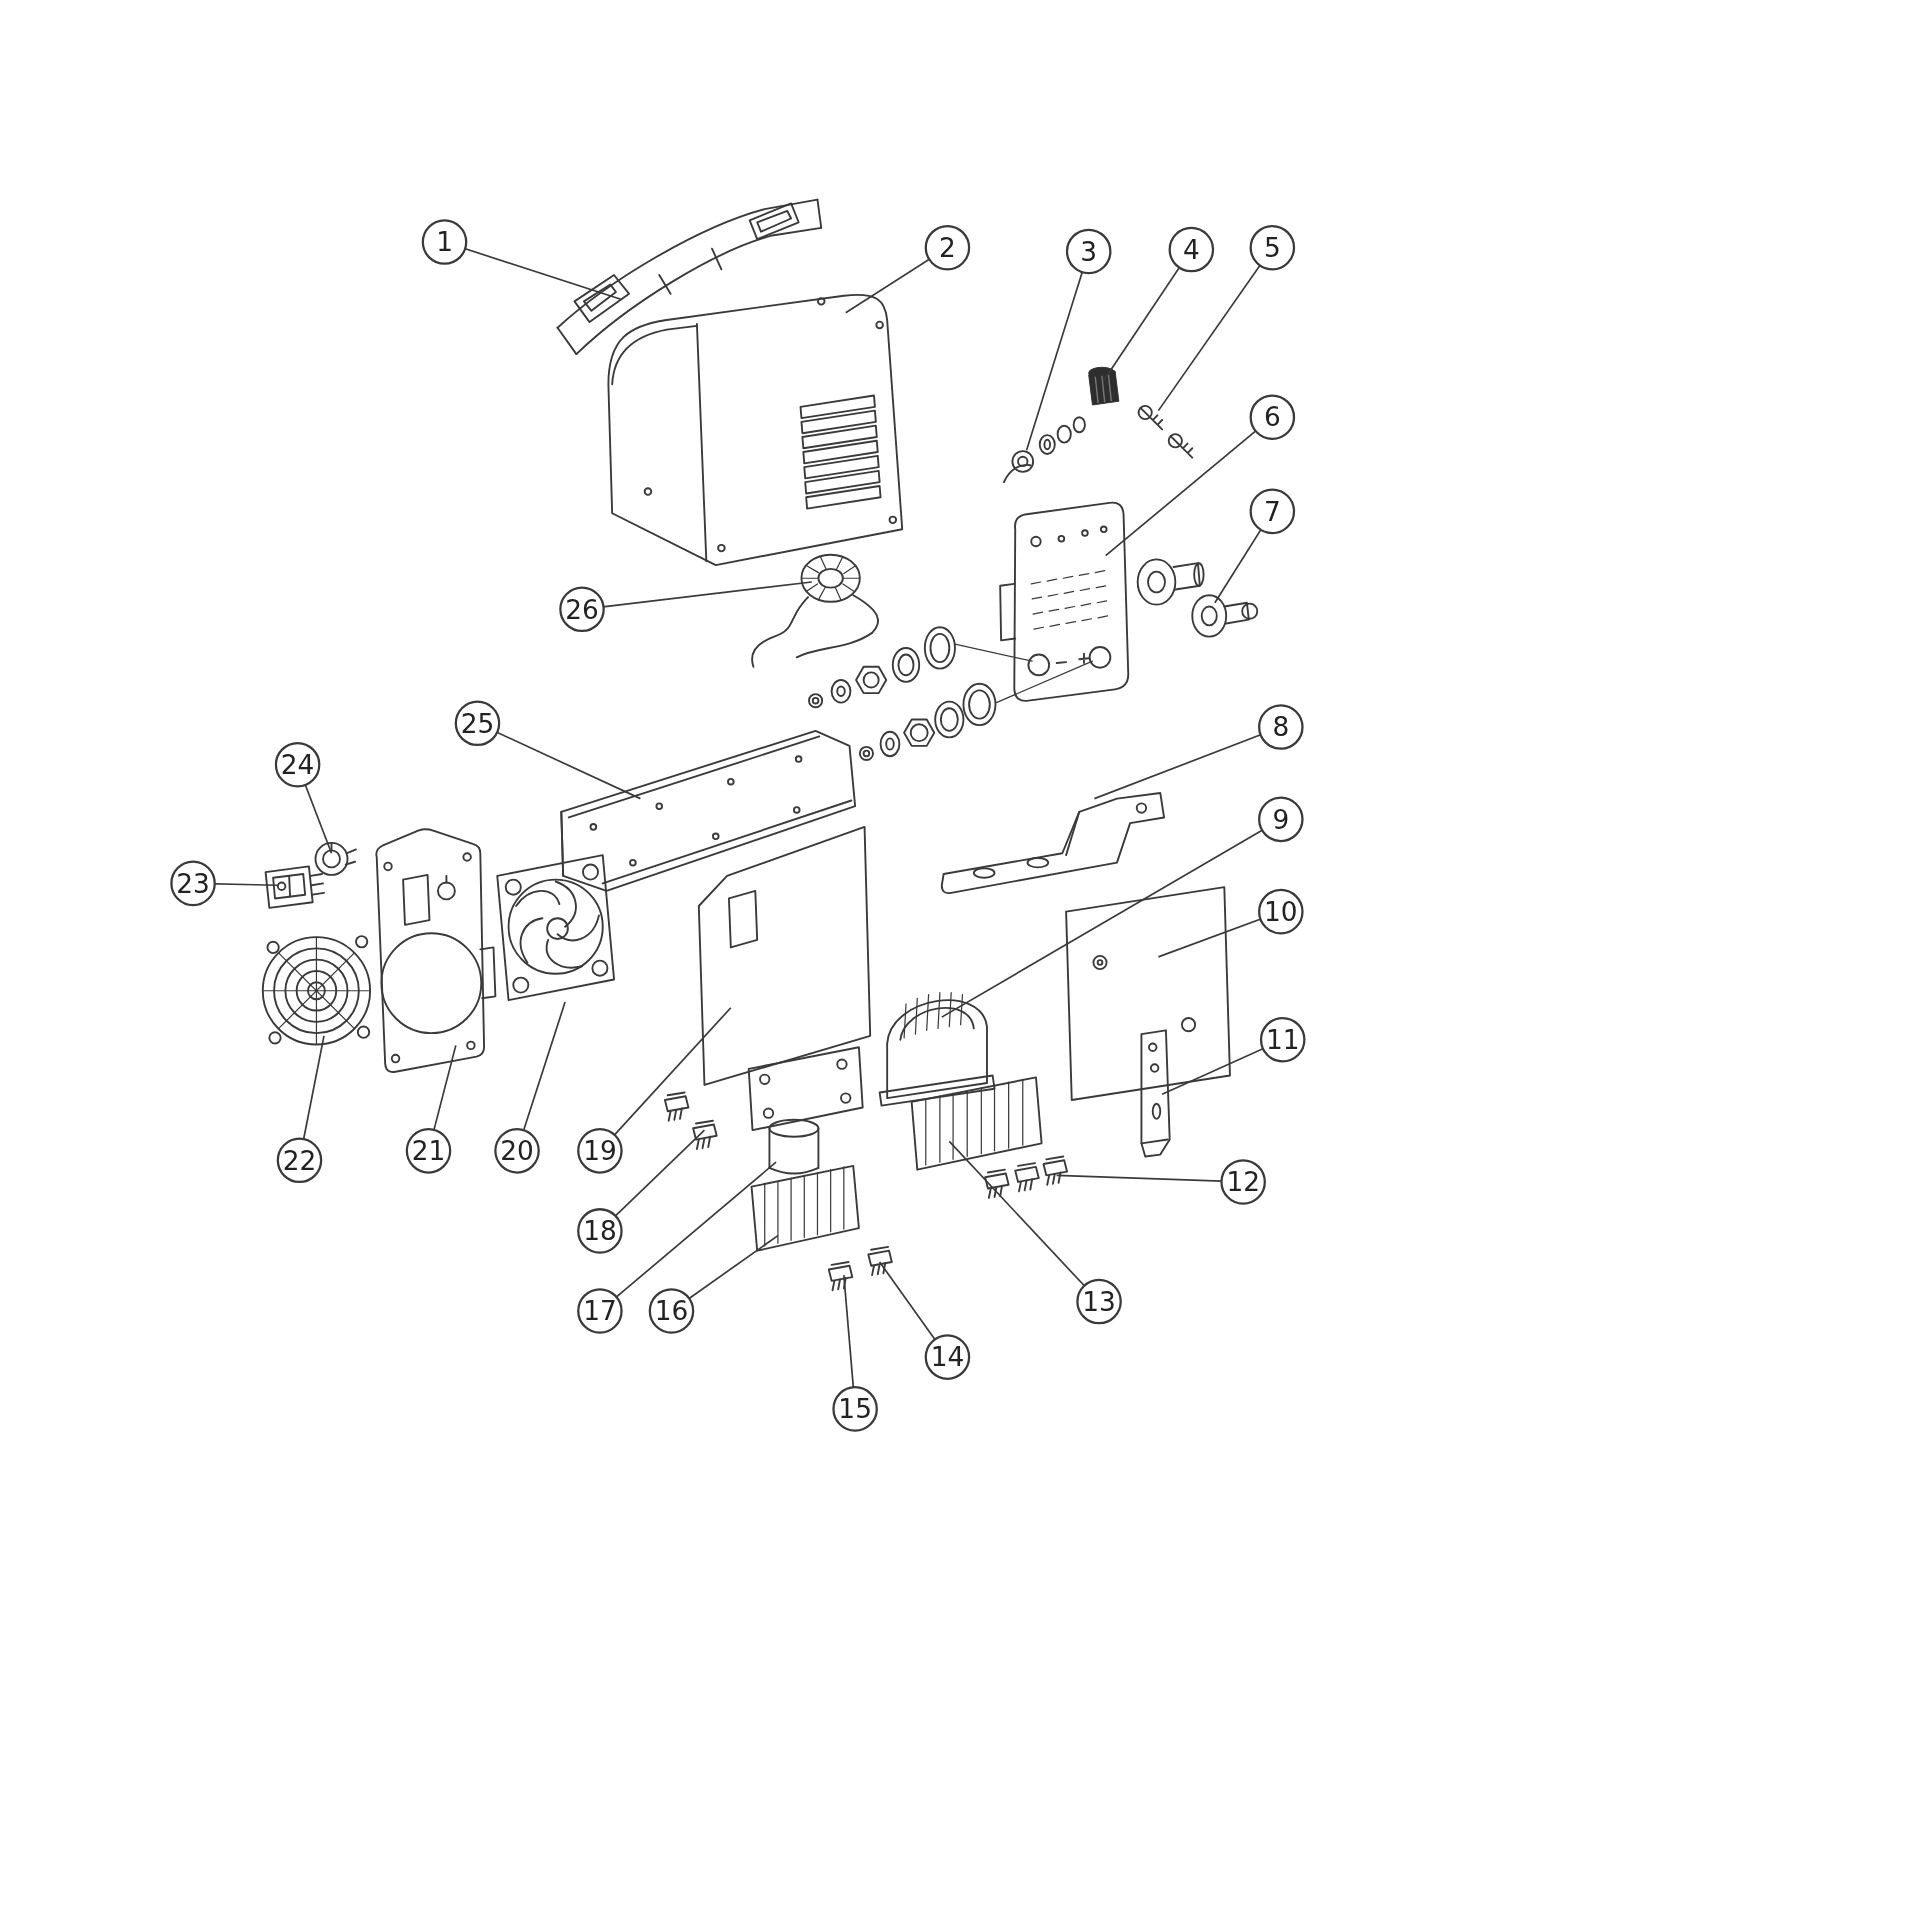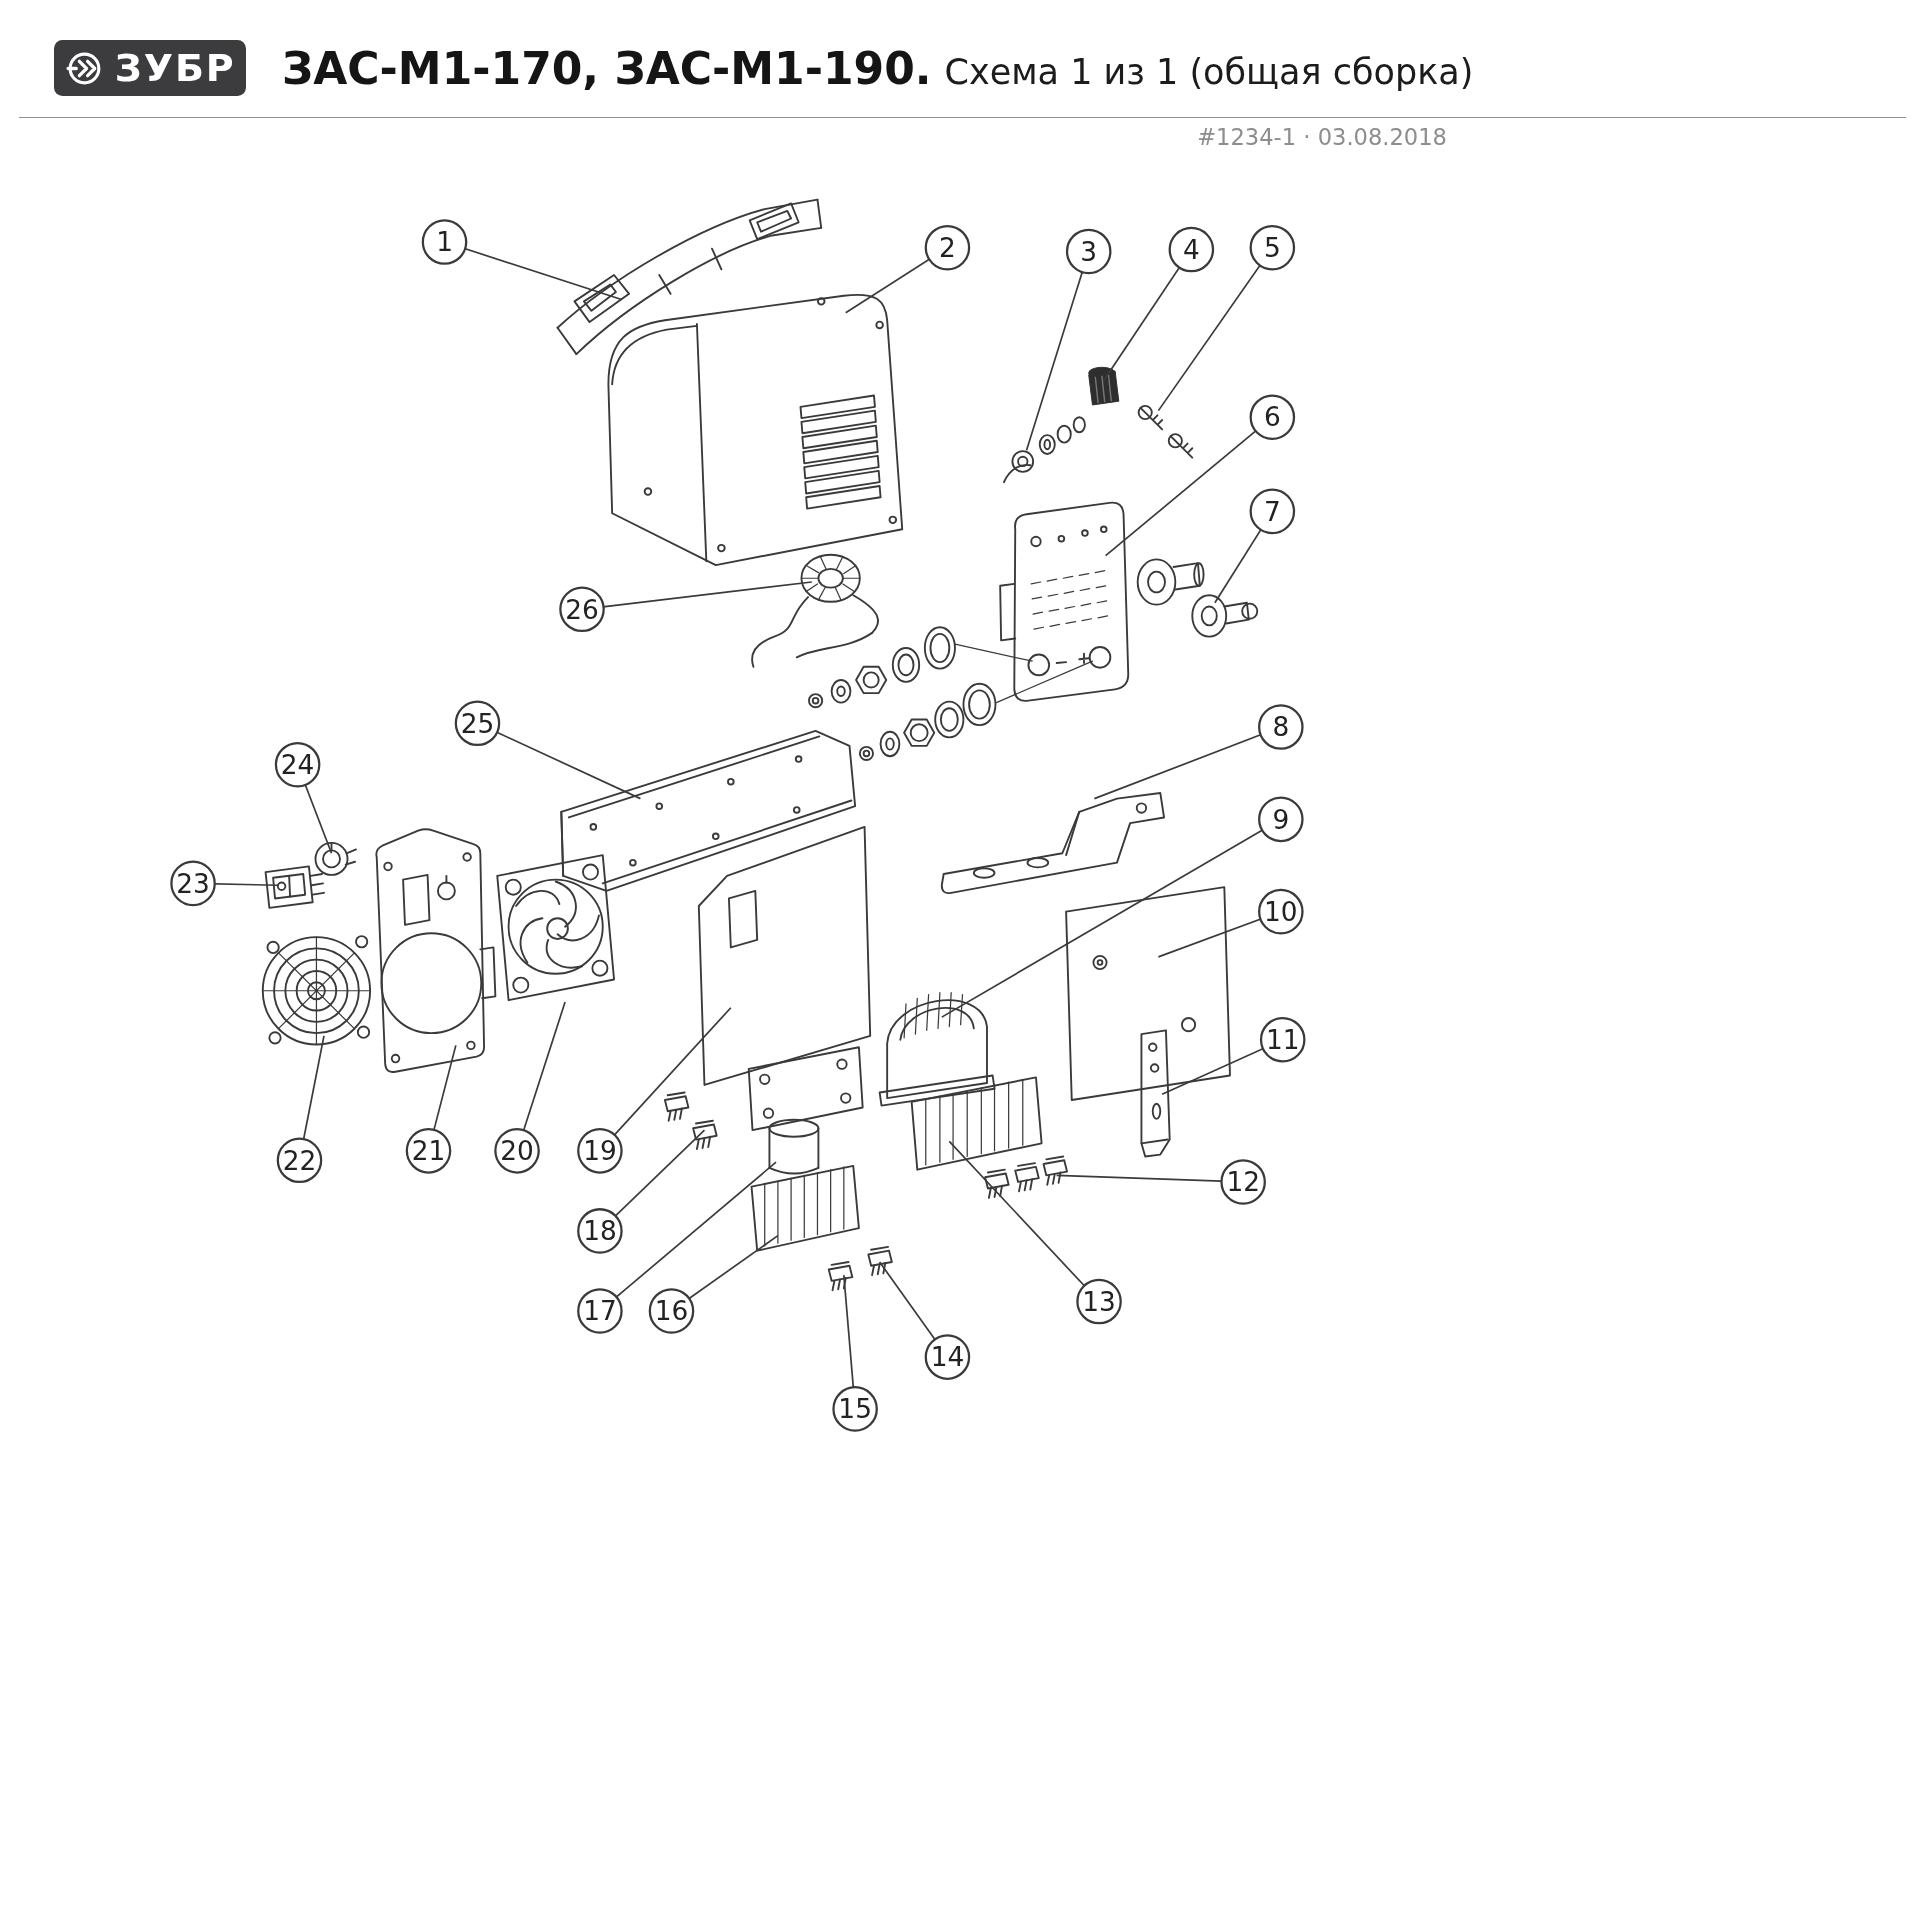--- a/index.html
+++ b/index.html
@@ -39,35 +39,20 @@
   .dark{fill:#2e2e2e;stroke:#2e2e2e;}
   .leader{stroke:#3a3a3a;stroke-width:1.8;}
   .callout-circle{fill:#ffffff;stroke:#3a3a3a;stroke-width:2.4;}
   .callout-num{font-family:"DejaVu Sans",sans-serif;font-size:28px;fill:#222;text-anchor:middle;}
 </style>
 </head>
 <body>
 
 <div class="page">
 
-  <div class="hdr">
-    <div class="logo">
-      <svg width="41" height="41" viewBox="0 0 40 40">
-        <circle cx="20" cy="20" r="14" stroke="#fff" stroke-width="3" fill="none"></circle>
-        <path d="M4,20 L12,20 M15,13 L22,20 L15,27 M23,13 L30,20 L23,27" stroke="#fff" stroke-width="3.2" fill="none" stroke-linecap="round" stroke-linejoin="round"></path>
-      </svg>
-      <span class="logo-text">ЗУБР</span>
-    </div>
-    <div class="title-row">
-      <span class="title-bold">ЗАС-М1-170, ЗАС-М1-190.</span>
-      <span class="title-reg">Схема 1 из 1 (общая сборка)</span>
-    </div>
-    <div class="hdr-rule"></div>
-    <div class="doc-num">#1234-1 · 03.08.2018</div>
-  </div>
 
   <svg id="diagram-svg" class="diagram" width="1925" height="1925" viewBox="0 0 2044 2044">
 
     <defs>
       <g id="to220" class="ln">
         <path d="M0,0 L22,-4 L25,8 L3,12 Z"></path>
         <path d="M3,-5 L21,-8"></path>
         <path d="M6,12 L4,22 M12,10.5 L10,21 M18,9 L16,20"></path>
       </g>
       <g id="screw" class="ln">

